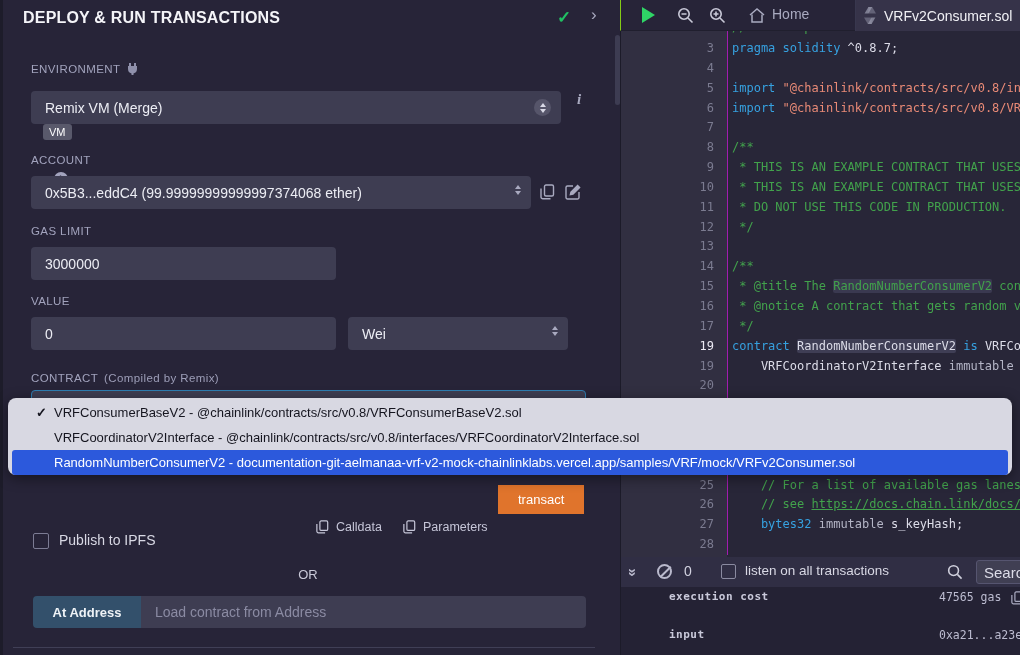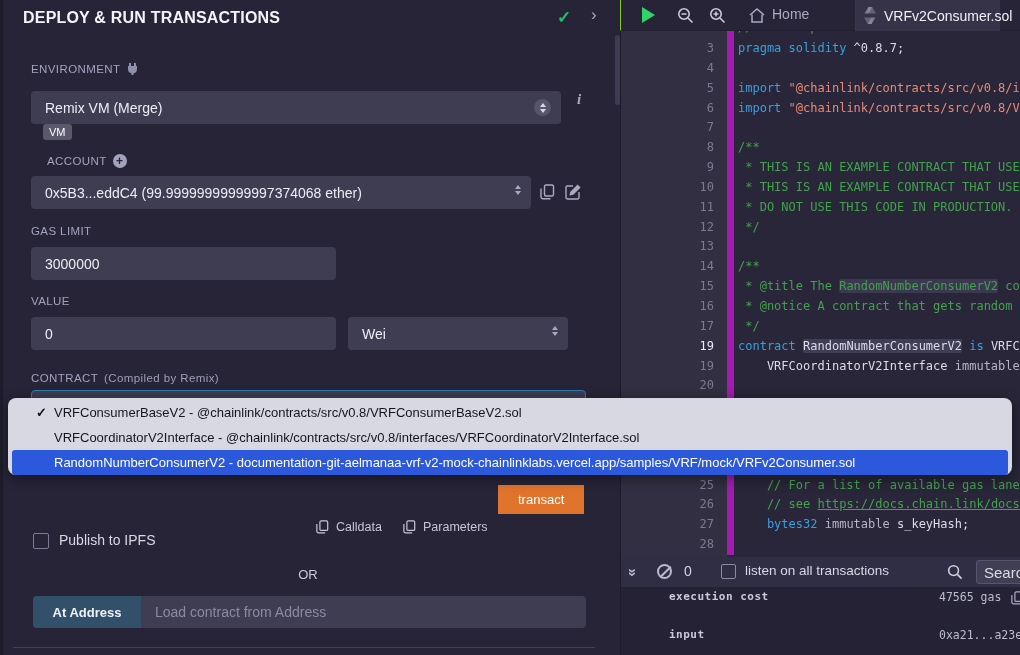--- a/index.html
+++ b/index.html
@@ -34,31 +34,31 @@
   .ataddr-inp { left:138px; top:596px; width:445px; height:32px; border-radius:0 4px 4px 0; }
   .ataddr-inp input::placeholder { color:#8b8ba3; }
   .divider { left:10px; top:647px; width:582px; height:1px; background:#403f56; }
   .scroll-thumb { left:612px; top:35px; width:5px; height:70px; background:#3d3c52; border-radius:3px; }
 
   
   #rightnav { left:620px; top:0; width:400px; height:31px; background:#272438; border-left:1px solid #84cc16; border-bottom:1px solid #201f2e; }
   .play-tri { left:21px; top:7px; width:0; height:0; border-top:8px solid transparent; border-bottom:8px solid transparent; border-left:13px solid #2fd566; }
   .home-label { color:#a9aac0; font-size:14px; }
   .tab-sep { left:234px; top:0; width:1px; height:31px; background:#38374e; }
-  .tab-active { left:235px; top:0; width:144px; height:31px; background:#363349; display:flex; align-items:center; gap:8px; padding:0 8px;text-align:center; }
+  .tab-active { left:235px; top:0; width:165px; height:31px; background:#363349; display:flex; align-items:center; gap:8px; padding:0 8px;text-align:center; }
   .tab-name { color:#f0f0f5; font-size:14px; }
 
   
   #editor { left:620px; top:31px; width:400px; height:526px; background:#282638; border-left:1px solid #1c1b29; overflow:hidden; }
   .gutter-bg { left:0; top:0; width:106px; height:526px; background:#312f41; }
   #code-rows { left:0; top:0; width:400px; }
   .code-row { display:flex; height:19.85px; line-height:19.85px; font-family:"DejaVu Sans Mono",monospace; font-size:12px; white-space:pre; }
   .code-row .ln { width:106px; flex:0 0 106px; text-align:right; padding-right:13px; color:#7b7b90; }
   .code-row .ln.active { color:#eceaf4; }
-  .code-row .code-text { flex:1; overflow:hidden; border-left:7px solid #a21caf; padding-left:4px; }
+  .code-row .code-text { flex:1; overflow:hidden; border-left:1px solid #a21caf; padding-left:4px; }
   .code-row.clip { height:8px; line-height:19.85px; overflow:hidden; }
   .code-row.clip .inner { margin-top:-13px; }
   .seg-p{color:#dcdce8} .seg-k{color:#36a1e0} .seg-c{color:#42a24c} .seg-s{color:#e98a76}
   .seg-m{color:#b4b5c6} .seg-l{color:#42a24c; text-decoration:underline}
   .seg-ch{color:#42a24c; background:#3a3950; border-radius:2px}
   .seg-ph{color:#dcdce8; background:#3f3e55; border-radius:2px}
 
   
   #termbar { left:620px; top:557px; width:400px; height:30px; background:#302e44; border-left:1px solid #1c1b29; }
   .dbl-chevron { left:8px; top:7px; color:#b9b9cc; }
@@ -100,21 +100,21 @@
   <div class="abs sel" style="left:28px; top:91px; width:530px;">
     <span>Remix VM (Merge)</span>
     <span class="caret-circle">
         <span class="tri-up"></span>
         <span class="tri-dn"></span>
       </span>
   </div>
   <div class="abs icon-info">i</div>
   <div class="abs vm-badge">VM</div>
 
-  <div class="abs form-label" style="left:44px; top:154px;">
+  <div class="abs form-label" style="left:28px; top:154px;flex-direction:column;">
     <span>ACCOUNT</span>
     <span class="plus-circle">+</span>
   </div>
   <div class="abs sel" style="left:28px; top:176px; width:500px;">
     <span>0x5B3...eddC4 (99.99999999999997374068 ether)</span>
     <span class="carets-plain">
         <span class="tri-up"></span>
         <span class="tri-dn"></span>
       </span>
   </div>

